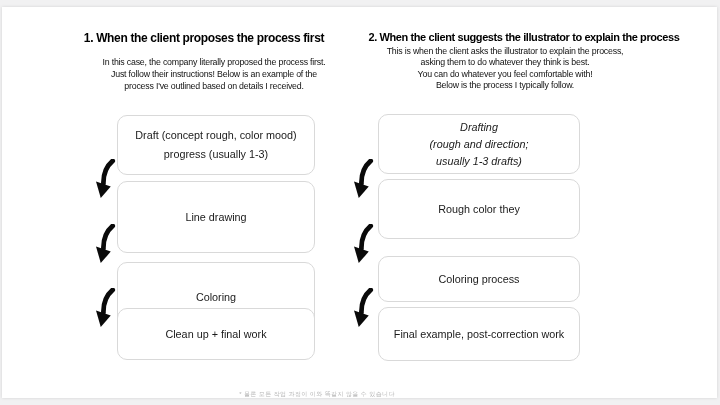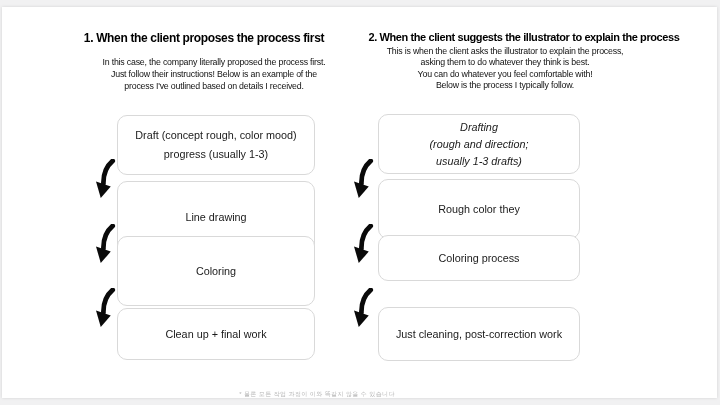--- a/index.html
+++ b/index.html
@@ -27,25 +27,25 @@
   .d2{left:353px;top:39px;width:300px;line-height:11.4px;}
   .box{
     position:absolute;background:#fff;border:1px solid #d9d9d9;border-radius:10px;
     display:flex;align-items:center;justify-content:center;text-align:center;
     font-size:10.8px;color:#1a1a1a;white-space:pre-line;box-sizing:border-box;
   }
   .lcol{left:115px;width:198px;}
   .rcol{left:376px;width:202px;}
   .l1{top:108px;height:60px;line-height:19px;}
   .l2{top:174px;height:72px;}
-  .l3{top:229px;height:70px;}
+  .l3{top:255px;height:70px;}
   .l4{top:301px;height:52px;}
   .r1{top:107px;height:60px;line-height:17px;font-style:italic;}
   .r2{top:172px;height:60px;}
-  .r3{top:228px;height:46px;}
+  .r3{top:249px;height:46px;}
   .r4{top:300px;height:54px;}
   .arrow{position:absolute;width:22px;height:40px;}
   .aL{left:93px;}
   .aR{left:351px;}
   .a1{top:152px;}
   .a2{top:217px;}
   .a3{top:281px;}
   .footnote{
     position:absolute;left:165px;top:383px;width:300px;text-align:center;
     font-size:6px;color:#b5b5b5;filter:blur(.7px);letter-spacing:.4px;
@@ -89,21 +89,21 @@
     <div>asking them to do whatever they think is best.</div>
     <div>You can do whatever you feel comfortable with!</div>
     <div>Below is the process I typically follow.</div>
   </div>
 
   <div class="box rcol r1">Drafting
 (rough and direction;
 usually 1-3 drafts)</div>
   <div class="box rcol r2">Rough color they</div>
   <div class="box rcol r3">Coloring process</div>
-  <div class="box rcol r4">Just cleaning, post-correction work</div>
+  <div class="box rcol r4">Final example, post-correction work</div>
 
   <svg class="arrow aR a1" viewBox="0 0 22 42">
     <path d="M18,2 C11,8 8,15 8.3,26" fill="none" stroke="#0a0a0a" stroke-width="5" stroke-linecap="round"></path>
     <polygon points="5.5,41 0.5,23.5 16,29" fill="#0a0a0a"></polygon>
   </svg>
   <svg class="arrow aR a2" viewBox="0 0 22 42">
     <path d="M18,2 C11,8 8,15 8.3,26" fill="none" stroke="#0a0a0a" stroke-width="5" stroke-linecap="round"></path>
     <polygon points="5.5,41 0.5,23.5 16,29" fill="#0a0a0a"></polygon>
   </svg>
   <svg class="arrow aR a3" viewBox="0 0 22 42">

